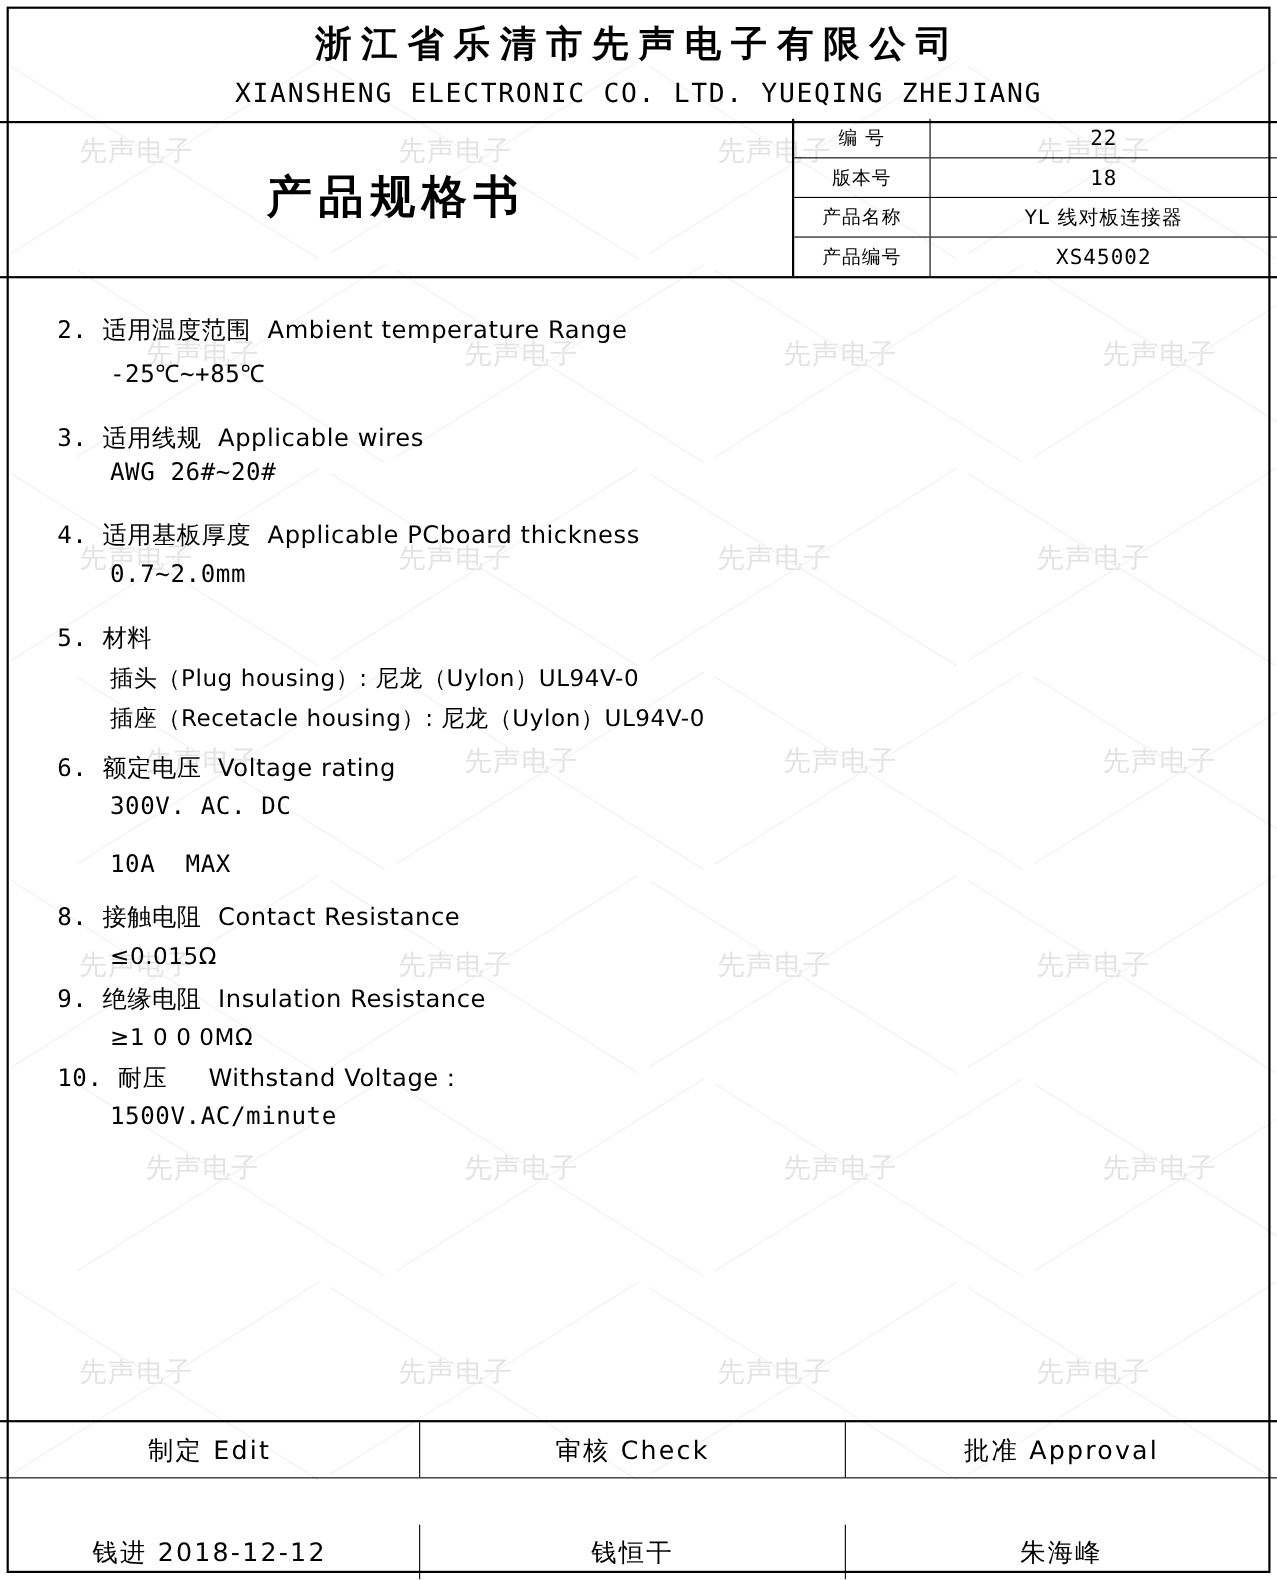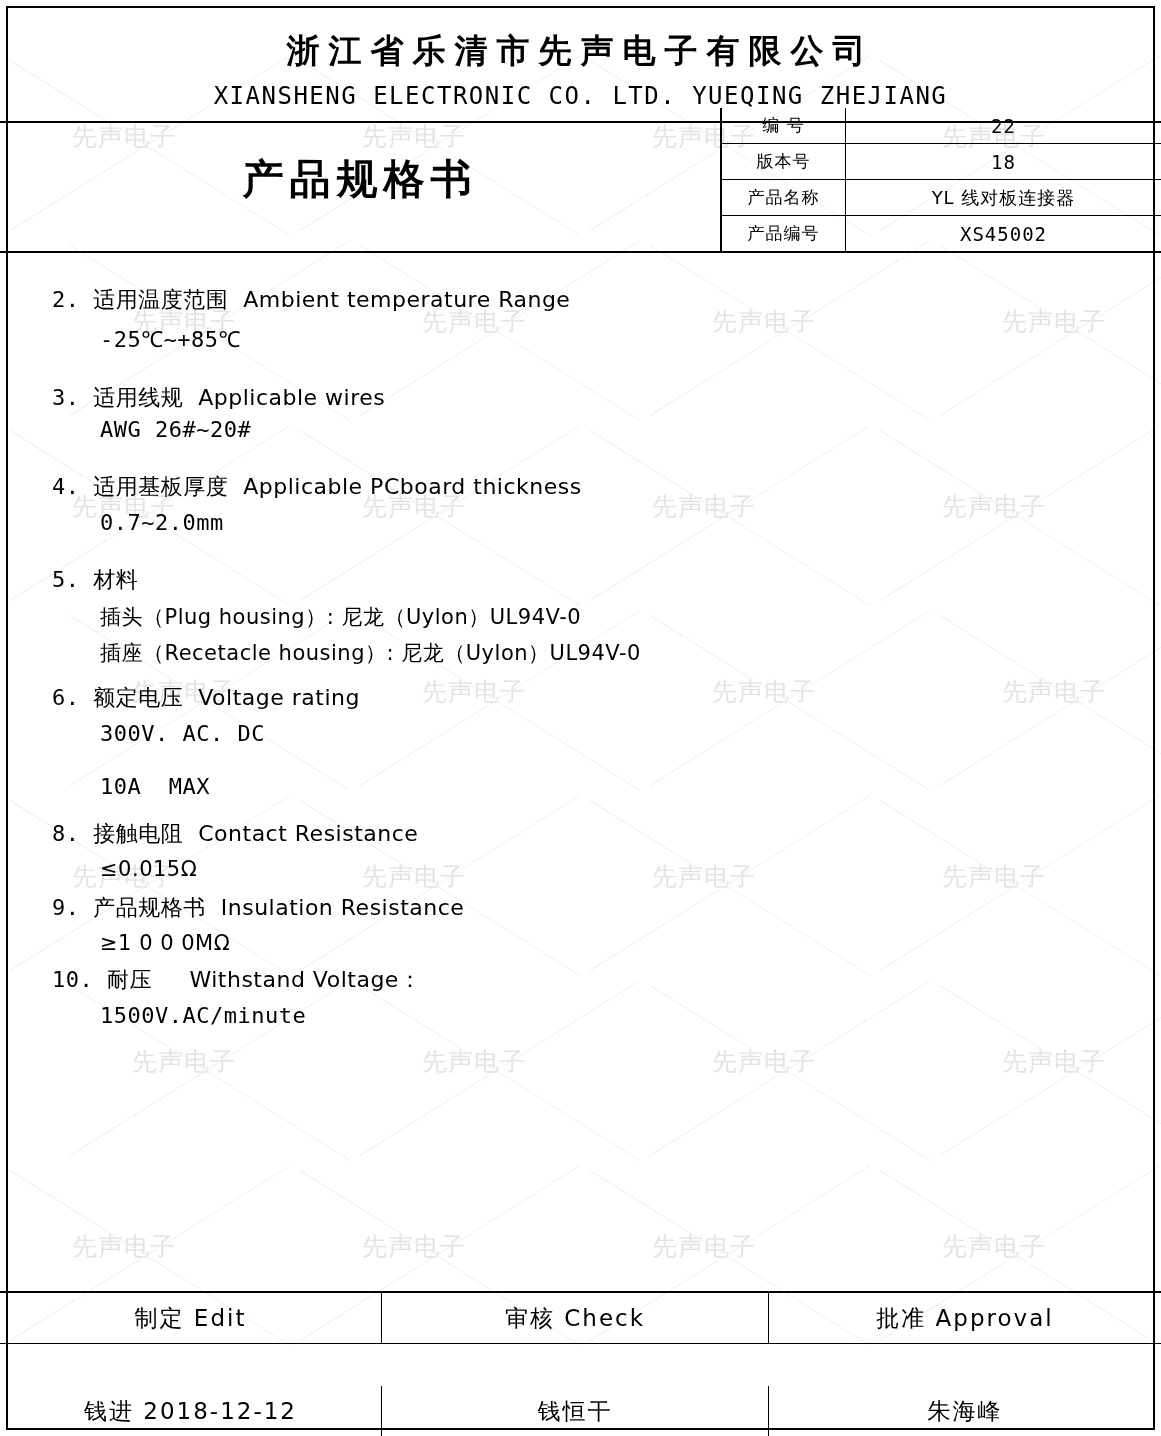--- a/index.html
+++ b/index.html
@@ -54,21 +54,21 @@
     height: 1424px;
     border: 2px solid #000;
     box-sizing: border-box;
     z-index: 2;
   }
 
   
   .header {
     position: absolute;
     left: 0;
-    top: 15px;
+    top: 4px;
     width: 100%;
     height: 108px;
     box-sizing: border-box;
     border-bottom: 2px solid #000;
     text-align: center;
     z-index: 3;
   }
   .cn-title {
     font-family: "DejaVu Sans", sans-serif;
     font-size: 33px;
@@ -370,21 +370,21 @@
         <div class="item-sub" style="margin-top: 8px;">300V. AC. DC</div>
       </div>
       <div class="item" style="margin-bottom: 20px;">
         <div class="item-sub" style="margin-top: 8px;">10A  MAX</div>
       </div>
       <div class="item" style="margin-bottom: 12px;">
         <div class="item-head"><span class="num">8. </span><span>接触电阻  Contact Resistance</span></div>
         <div class="item-sub cn" style="margin-top: 8px;">≤0.015Ω</div>
       </div>
       <div class="item" style="margin-bottom: 10px;">
-        <div class="item-head"><span class="num">9. </span><span>产品规格书  Insulation Resistance</span></div>
+        <div class="item-head"><span class="num">9. </span><span>绝缘电阻  Insulation Resistance</span></div>
         <div class="item-sub cn" style="margin-top: 8px;">≥1 0 0 0MΩ</div>
       </div>
       <div class="item" style="margin-bottom: 10px;">
         <div class="item-head"><span class="num">10. </span><span>耐压     Withstand Voltage：</span></div>
         <div class="item-sub" style="margin-top: 8px;">1500V.AC/minute</div>
       </div>
     </div>
 
   <div class="sign">
     <div class="sign-row">

